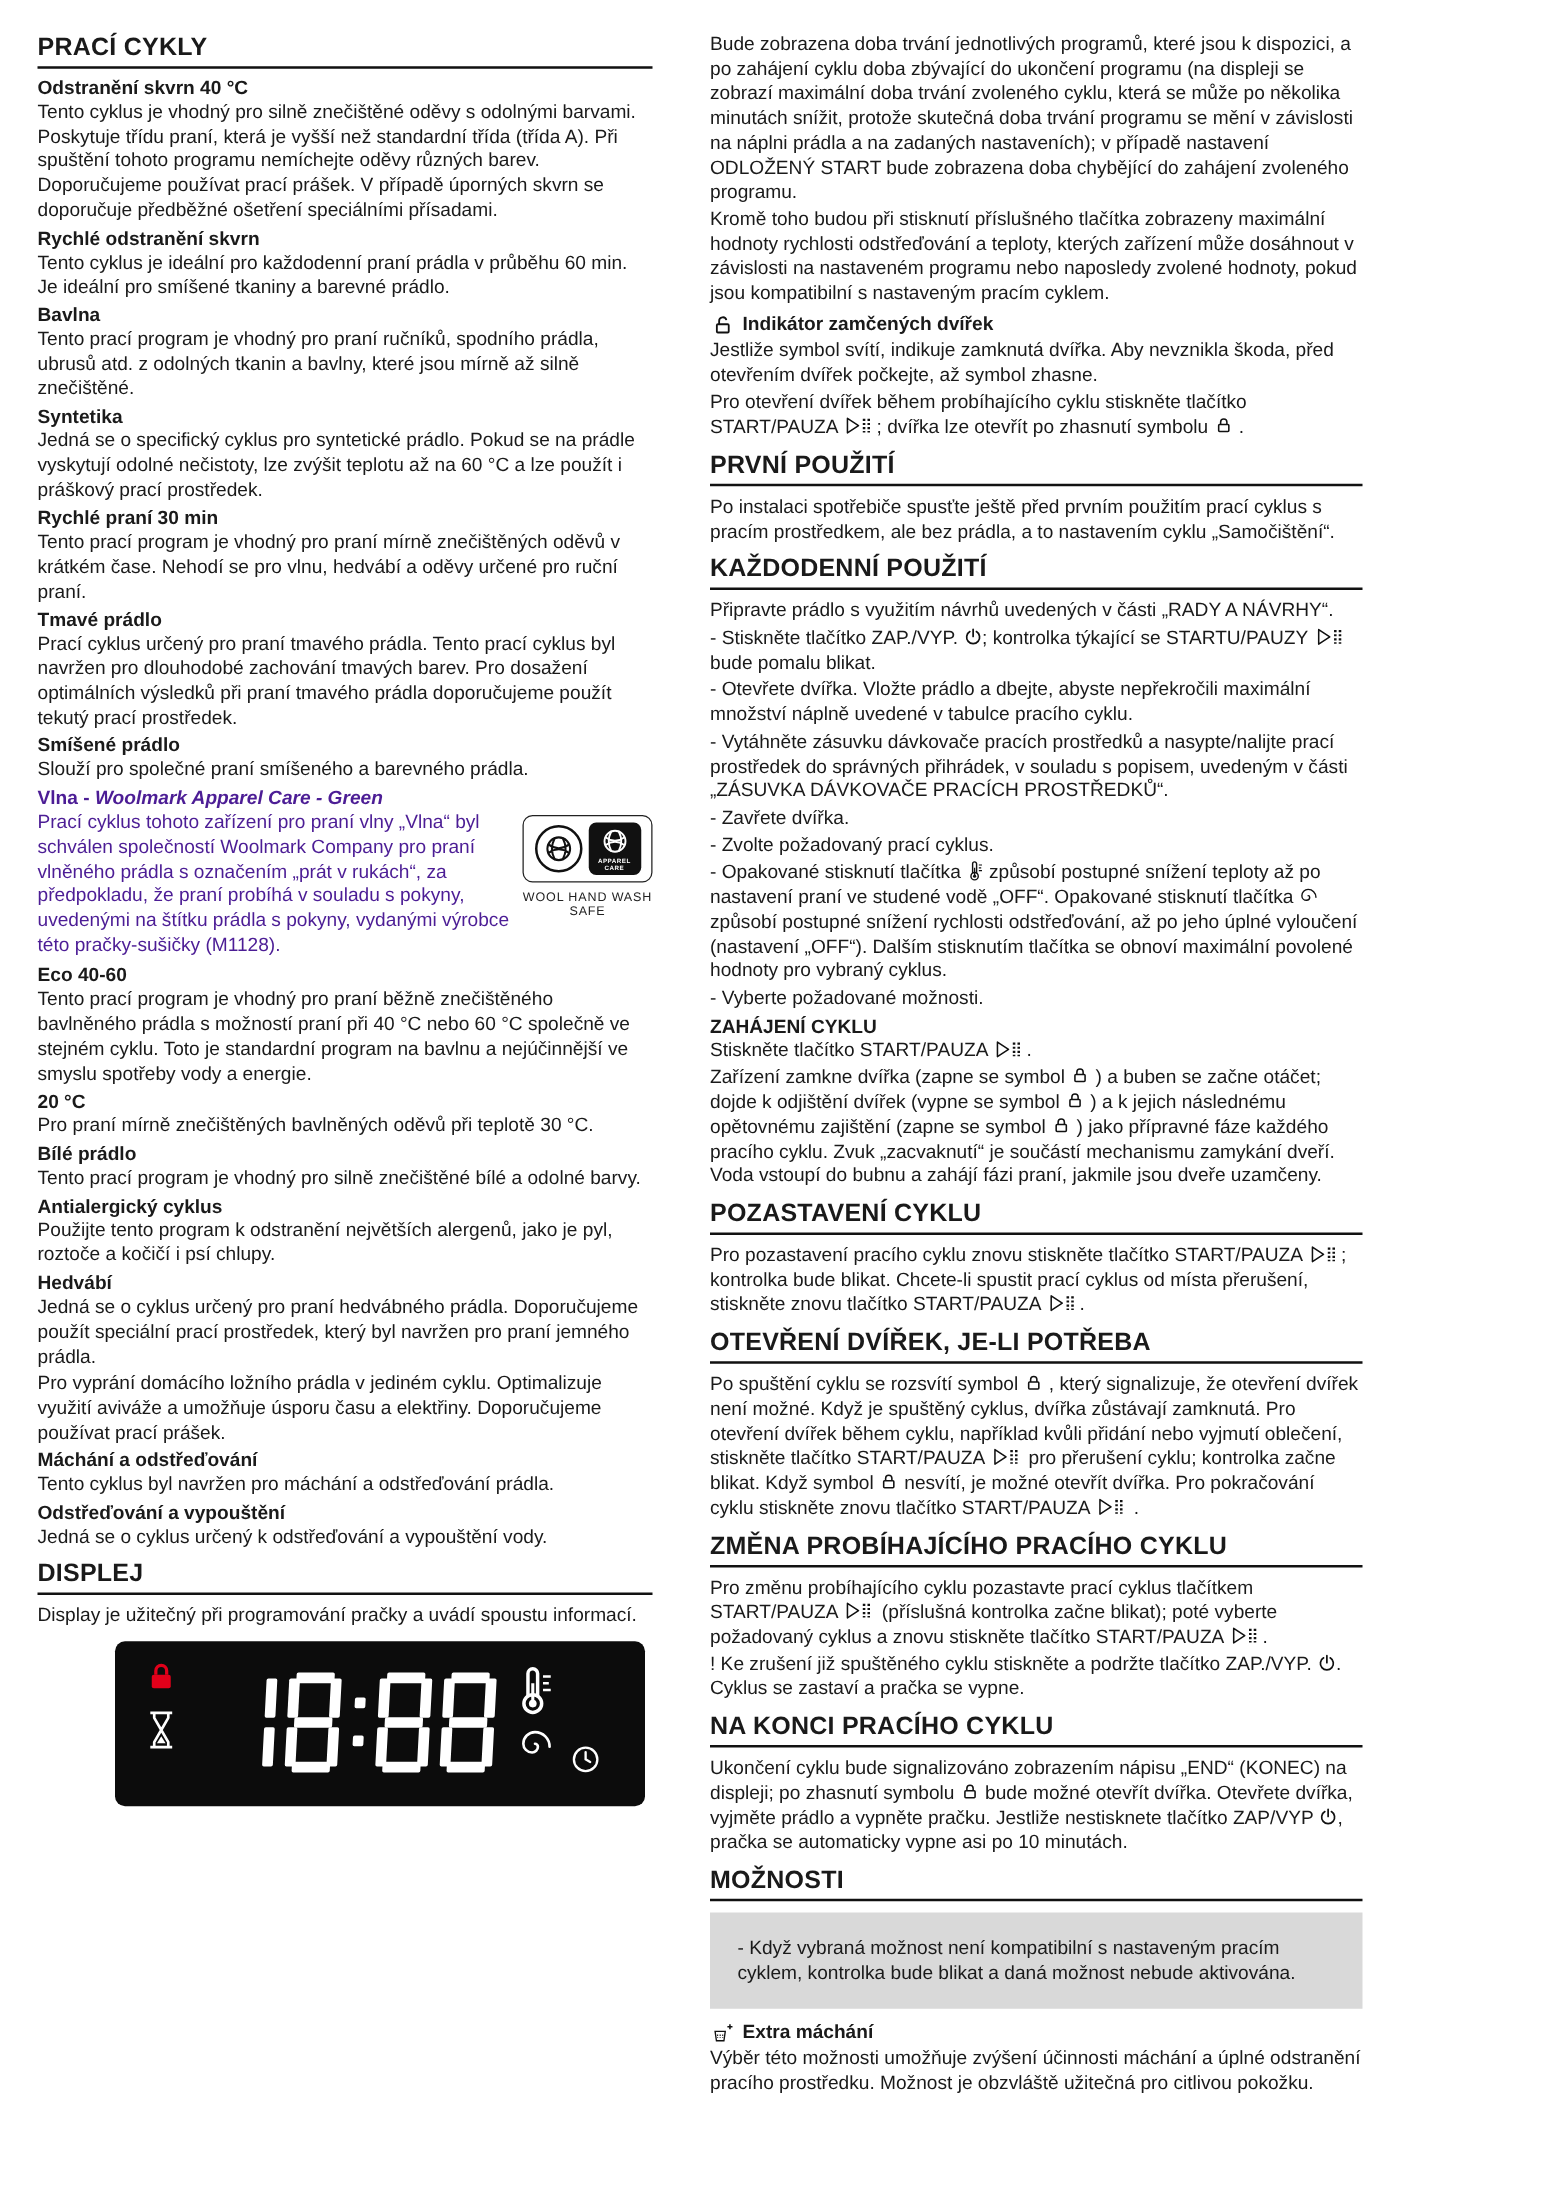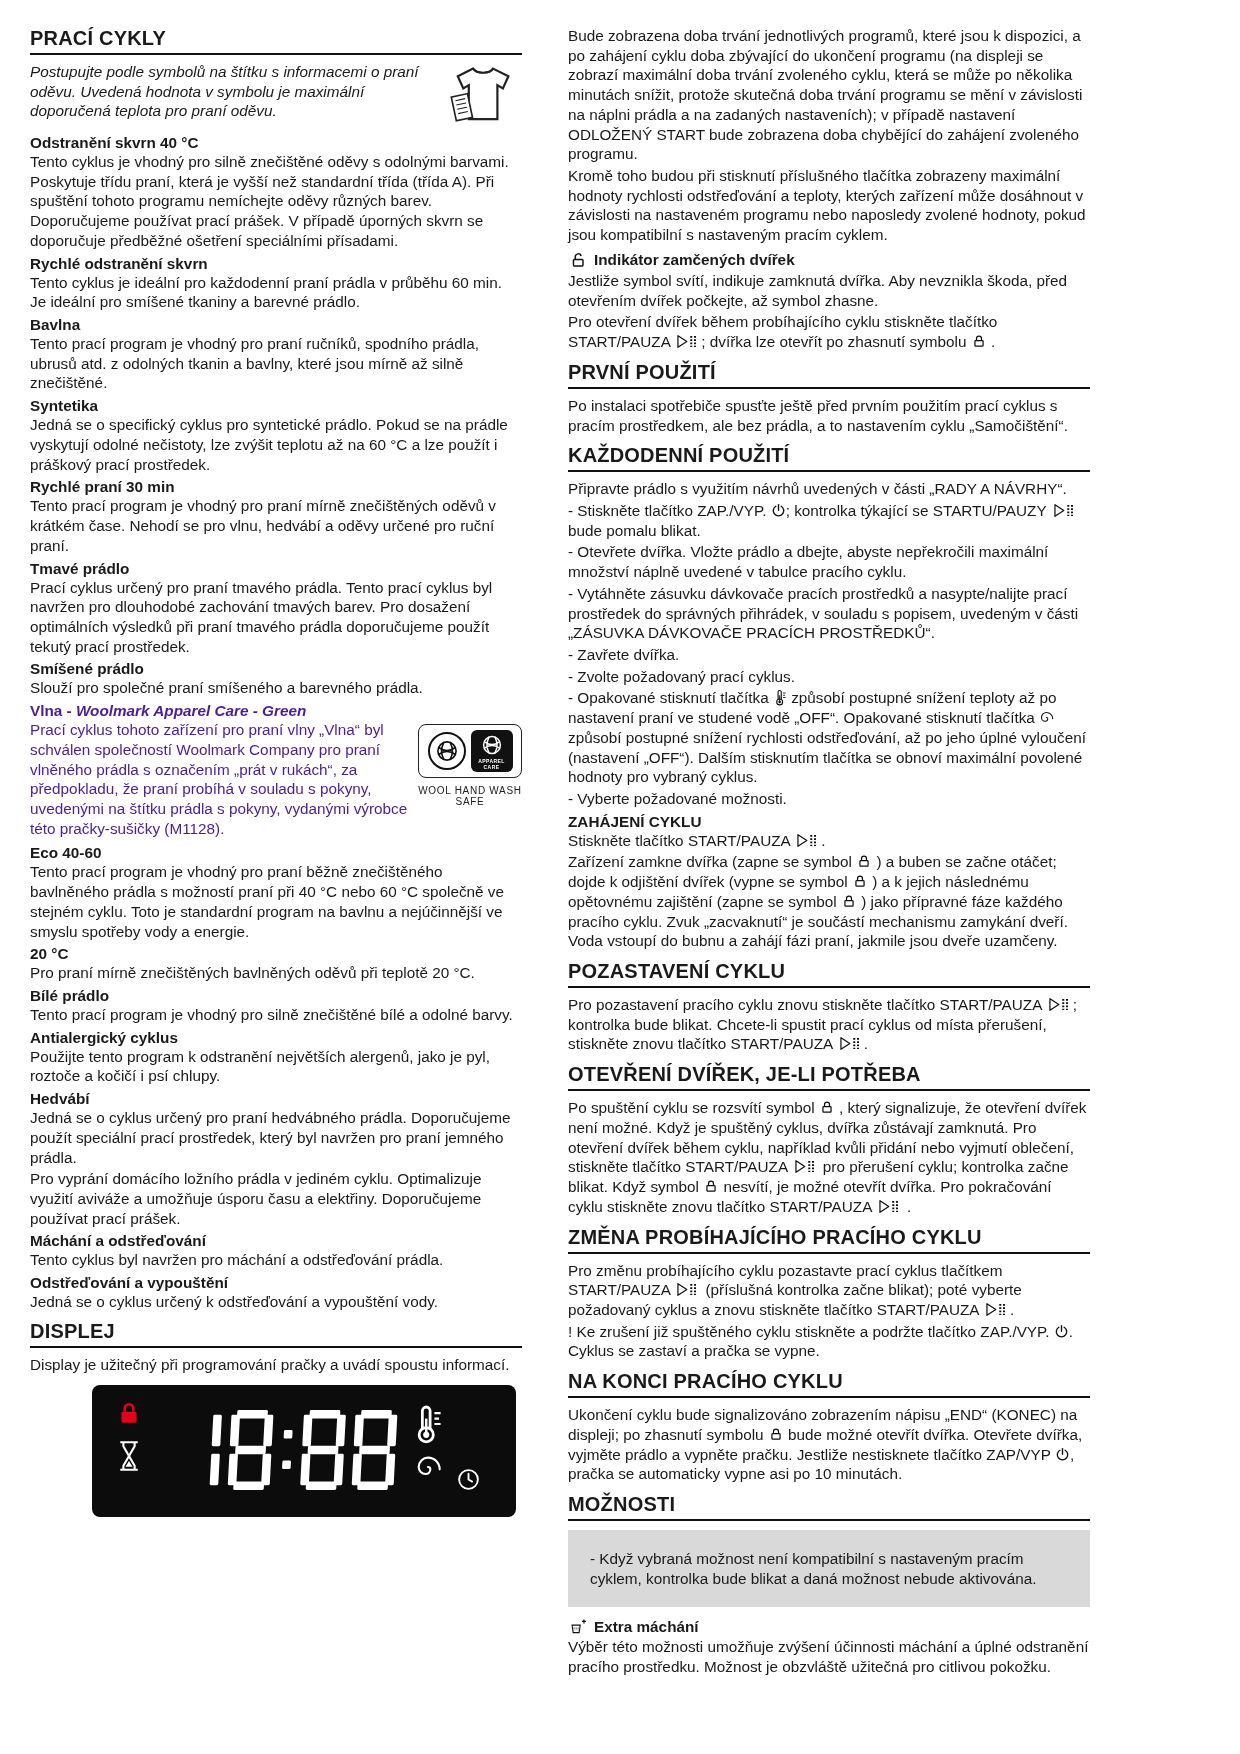--- a/index.html
+++ b/index.html
@@ -49,21 +49,21 @@
   .d-spin  { position:absolute; left:322px; top:68px; width:28px; height:28px; color:#fff; }
   .d-clock { position:absolute; left:364px; top:82px; width:25px; height:25px; color:#fff; }
   .sr { position:absolute; width:1px; height:1px; overflow:hidden; clip-path:inset(50%); }
 
   .ic { height:15px; width:16px; vertical-align:-2px; color:#111; }
   .ic-sp { width:27px; }
   .ic-power { width:15px; }
   .ic-temp { width:14px; height:17px; vertical-align:-3px; }
   .ic-spin { width:15px; }
 
-  .iconhead { display:flex; align-items:center; gap:7px; font-weight:700;
+  .iconhead { display:flex; align-items:flex-start; gap:7px; font-weight:700;
               font-size:15.3px; margin:6px 0 1px; }
   .iconhead svg { width:19px; height:19px; color:#111; flex:0 0 auto; }
   .note { background:#d9d9d9; padding:7px 10px; margin:9px 0 10px; }
   .note p { margin:12px; }
 </style>
 </head>
 <body>
 
 <svg width="0" height="0" style="position:absolute" aria-hidden="true">
   <defs>
@@ -140,26 +140,20 @@
       <rect x="35" y="46" width="9" height="33" rx="1.5"></rect>
     </g>
   </defs>
 </svg>
 
 <div class="page">
 
   <div class="col-left">
     <h1 class="rule">PRACÍ CYKLY</h1>
 
-    <div class="intro">
-      <svg class="care">
-          <use href="#i-care"></use>
-        </svg>
-      <p class="italic">Postupujte podle symbolů na štítku s informacemi o praní oděvu. Uvedená hodnota v symbolu je maximální doporučená teplota pro praní oděvu.</p>
-    </div>
 
     <h3>Odstranění skvrn 40 °C</h3>
     <p>Tento cyklus je vhodný pro silně znečištěné oděvy s odolnými barvami. Poskytuje třídu praní, která je vyšší než standardní třída (třída A). Při spuštění tohoto programu nemíchejte oděvy různých barev. Doporučujeme používat prací prášek. V případě úporných skvrn se doporučuje předběžné ošetření speciálními přísadami.</p>
 
     <h3>Rychlé odstranění skvrn</h3>
     <p>Tento cyklus je ideální pro každodenní praní prádla v průběhu 60 min. Je ideální pro smíšené tkaniny a barevné prádlo.</p>
 
     <h3>Bavlna</h3>
     <p>Tento prací program je vhodný pro praní ručníků, spodního prádla, ubrusů atd. z odolných tkanin a bavlny, které jsou mírně až silně znečištěné.</p>
 
@@ -193,21 +187,21 @@
         </div>
         <div class="wool-cap">WOOL HAND WASH SAFE</div>
       </div>
       <p class="green">Prací cyklus tohoto zařízení pro praní vlny „Vlna“ byl schválen společností Woolmark Company pro praní vlněného prádla s označením „prát v rukách“, za předpokladu, že praní probíhá v souladu s pokyny, uvedenými na štítku prádla s pokyny, vydanými výrobce této pračky-sušičky (M1128).</p>
     </div>
 
     <h3>Eco 40-60</h3>
     <p>Tento prací program je vhodný pro praní běžně znečištěného bavlněného prádla s možností praní při 40 °C nebo 60 °C společně ve stejném cyklu. Toto je standardní program na bavlnu a nejúčinnější ve smyslu spotřeby vody a energie.</p>
 
     <h3>20 °C</h3>
-    <p>Pro praní mírně znečištěných bavlněných oděvů při teplotě 20 °C.</p>
+    <p>Pro praní mírně znečištěných bavlněných oděvů při teplotě 30 °C.</p>
 
     <h3>Bílé prádlo</h3>
     <p>Tento prací program je vhodný pro silně znečištěné bílé a odolné barvy.</p>
 
     <h3>Antialergický cyklus</h3>
     <p>Použijte tento program k odstranění největších alergenů, jako je pyl, roztoče a kočičí i psí chlupy.</p>
 
     <h3>Hedvábí</h3>
     <p>Jedná se o cyklus určený pro praní hedvábného prádla. Doporučujeme použít speciální prací prostředek, který byl navržen pro praní jemného prádla.</p>
 

